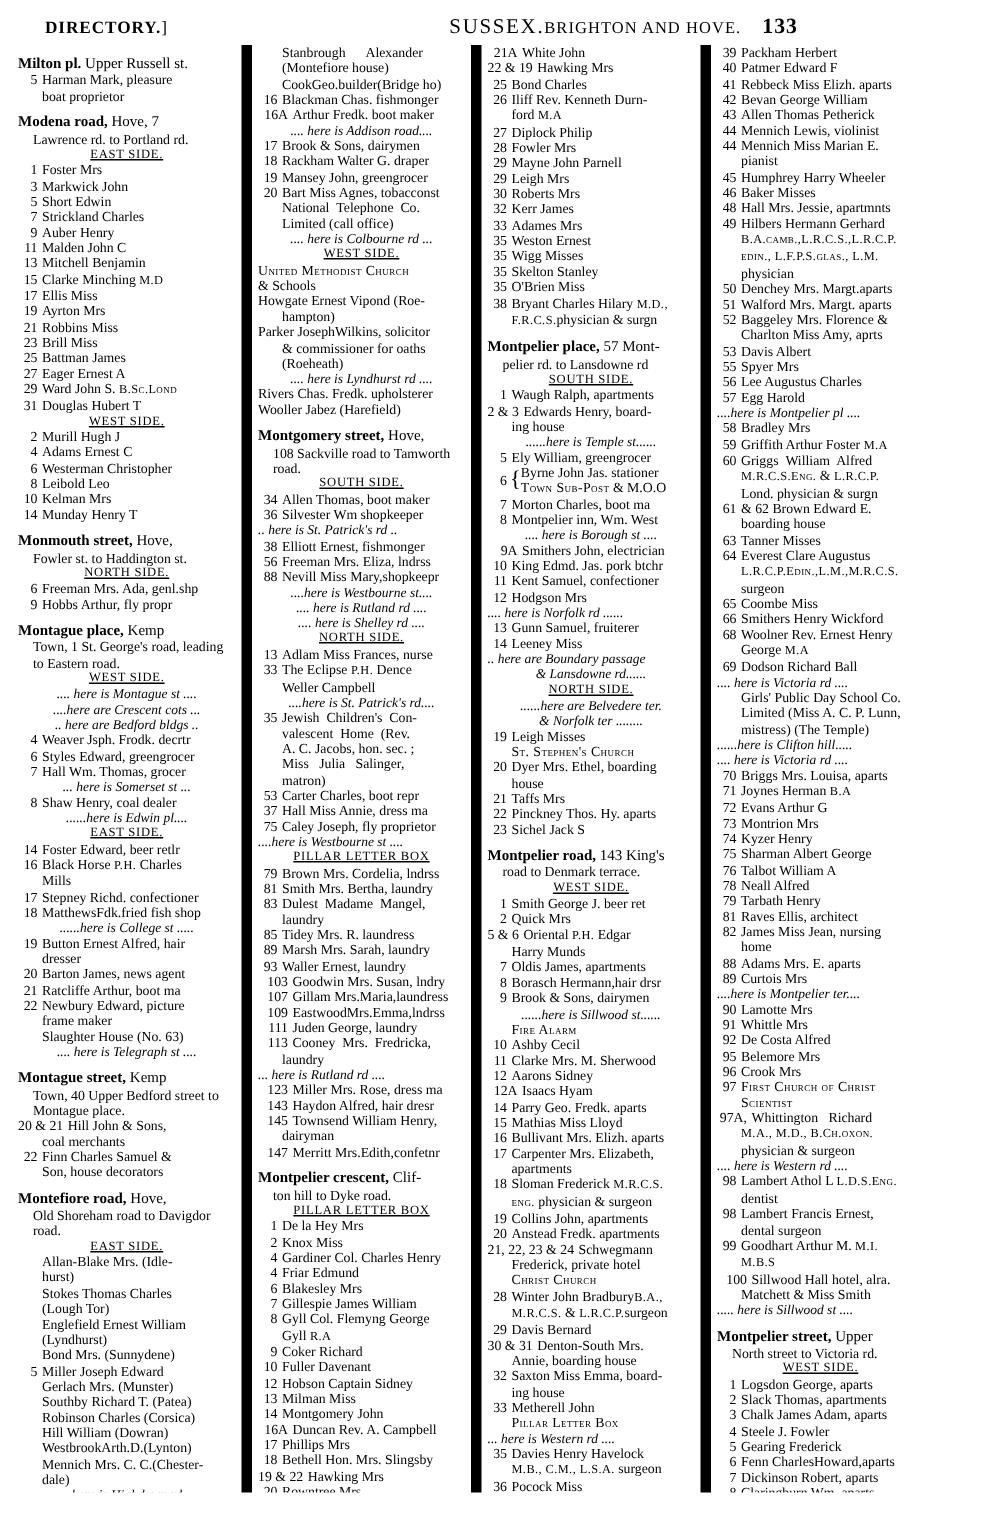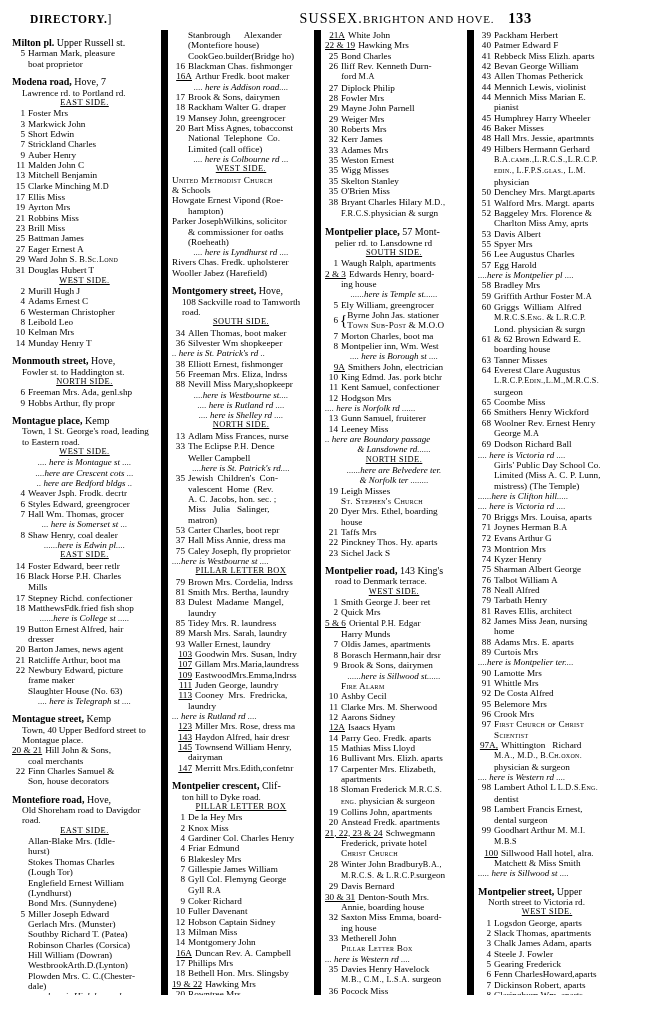--- a/index.html
+++ b/index.html
@@ -31,21 +31,21 @@
     padding:0 4px;box-sizing:border-box;
     overflow:hidden;
   }
   .col + .col{border-left:7px solid #000000;}
 
   
   .e{display:flex;margin:0;}
   .num{
     flex:0 0 13px;text-align:right;padding-right:3px;white-space:nowrap;
   }
-  .num.wide{flex:0 0 20px;text-decoration:underline;}
+  .num.wide{flex:0 0 20px;}
   .txt{flex:1;}
   .ind{padding-left:16px;}      
 
   .street{
     font-weight:700;font-size:10px;line-height:11.4px;
     margin-top:7px;margin-bottom:0;
   }
   .street .cont{font-weight:400;}
   .street-sub{
     font-weight:400;font-size:9.2px;line-height:10.3px;
@@ -307,21 +307,21 @@
         <div class="e">
           <span class="num"></span>
           <span class="txt">Hill William (Dowran)</span>
         </div>
         <div class="e">
           <span class="num"></span>
           <span class="txt">WestbrookArth.D.(Lynton)</span>
         </div>
         <div class="e">
           <span class="num"></span>
-          <span class="txt">Plowden Mrs. C. C.(Chester-</span>
+          <span class="txt">Mennich Mrs. C. C.(Chester-</span>
         </div>
         <div class="ind">dale)</div>
         <div class="here">.... here is Highdown rd ....</div>
       </div>
     <div class="col">
         <div class="e">
           <span class="num"></span>
           <span class="txt">Stanbrough &nbsp;&nbsp;&nbsp;&nbsp; Alexander</span>
         </div>
         <div class="ind">(Montefiore house)</div>
@@ -587,21 +587,21 @@
         <div class="e">
           <span class="num">28</span>
           <span class="txt">Fowler Mrs</span>
         </div>
         <div class="e">
           <span class="num">29</span>
           <span class="txt">Mayne John Parnell</span>
         </div>
         <div class="e">
           <span class="num">29</span>
-          <span class="txt">Weiger Mrs</span>
+          <span class="txt">Leigh Mrs</span>
         </div>
         <div class="e">
           <span class="num">30</span>
           <span class="txt">Roberts Mrs</span>
         </div>
         <div class="e">
           <span class="num">32</span>
           <span class="txt">Kerr James</span>
         </div>
         <div class="e">

